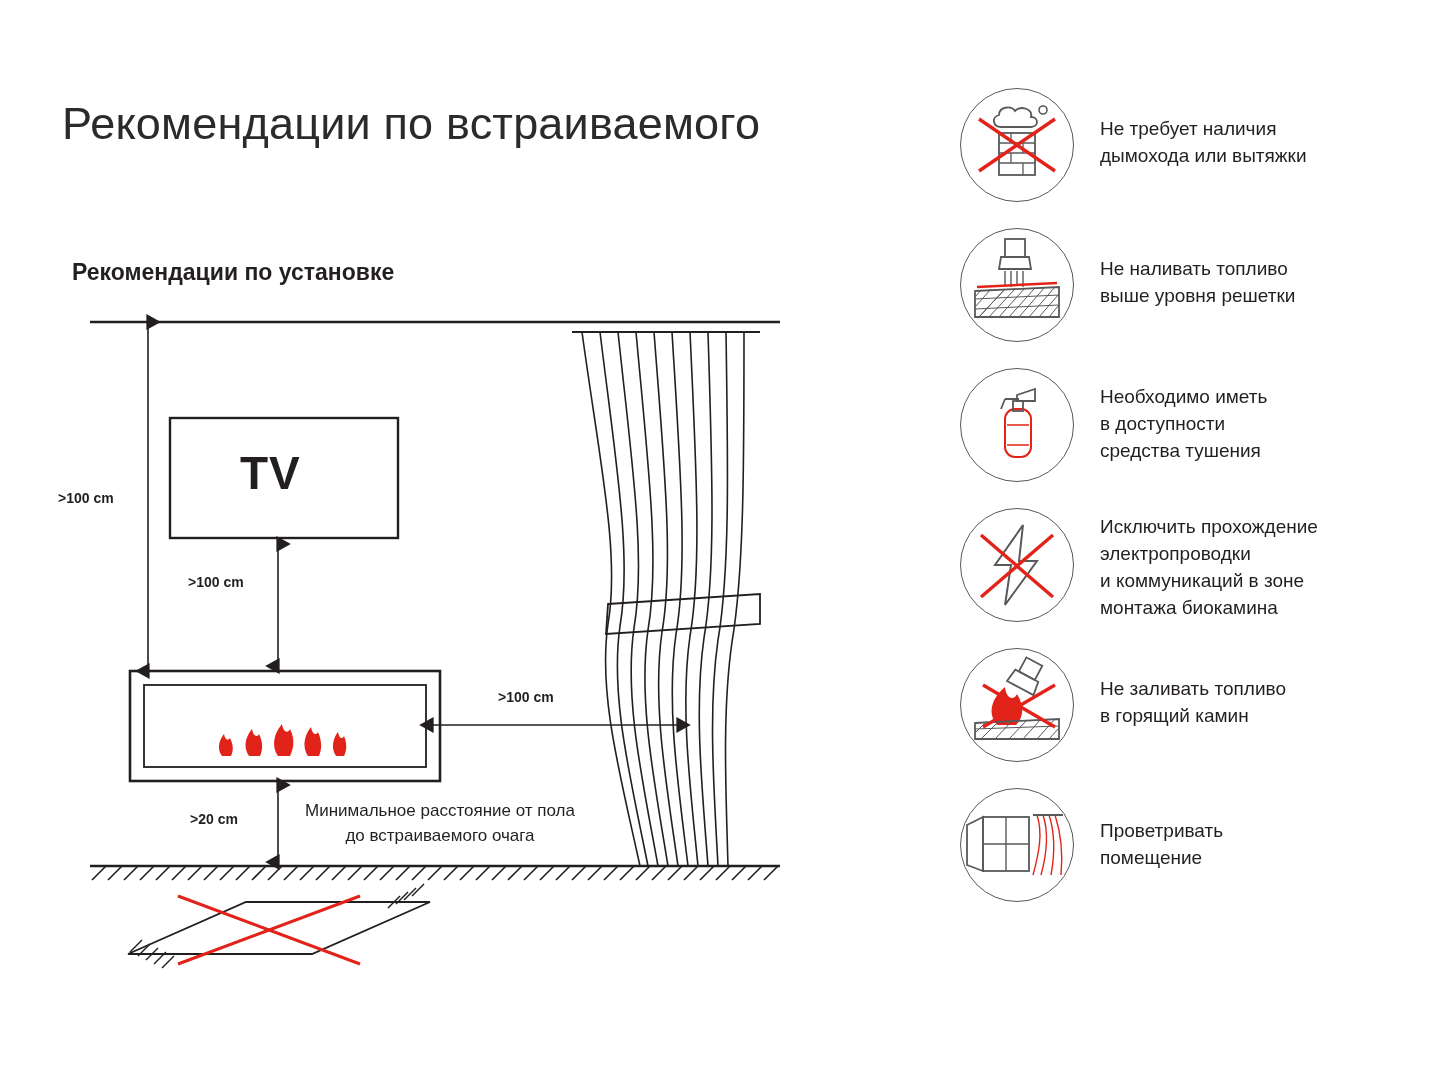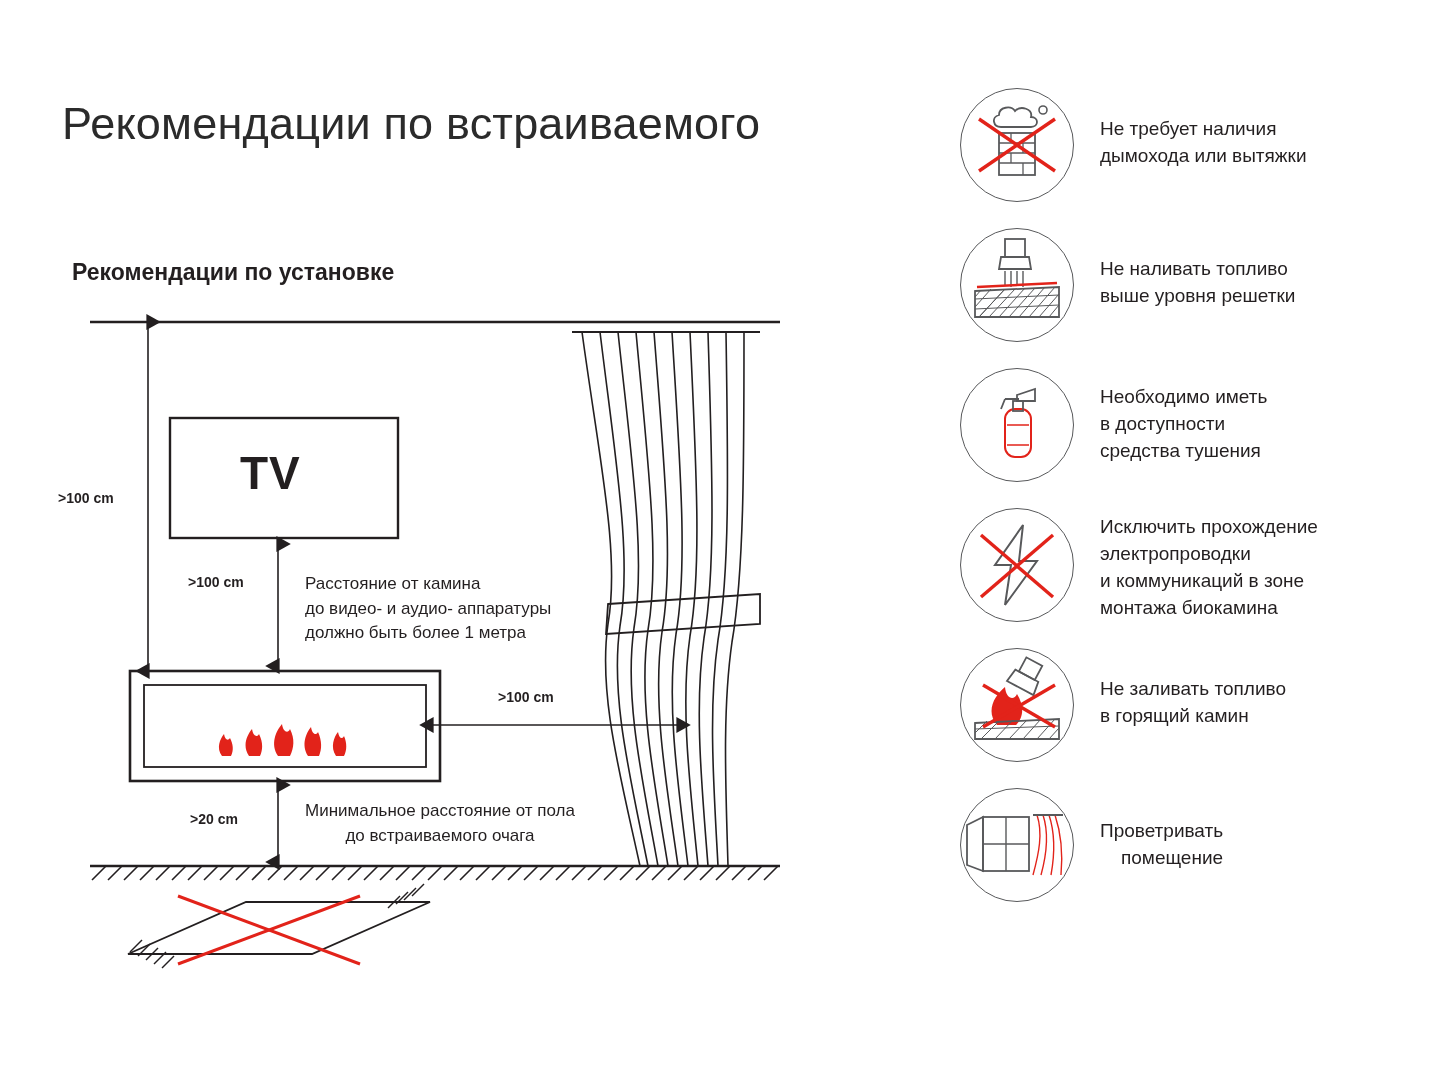--- a/index.html
+++ b/index.html
@@ -108,21 +108,21 @@
     color: #231f20;
     font-weight: 400;
     white-space: pre-line;
     padding-top: 24px;
   }
   .icon-text.pt1 { padding-top: 28px; }
   .icon-text.pt2 { padding-top: 16px; }
   .icon-text.pt3 { padding-top: 28px; }
   .icon-text.pt4 { padding-top: 28px; }
   .icon-text.pt5 { padding-top: 6px; }
-  .icon-text.pt6 { padding-top: 30px; text-align: right; }
+  .icon-text.pt6 { padding-top: 30px; }
 </style>
 </head>
 <body>
 
 <div class="page">
 
   <div class="main-title">Рекомендации по встраиваемого</div>
 
   <div class="section-title">Рекомендации по установке</div>
 
@@ -253,23 +253,20 @@
     <div class="tv-label" style="left:180px; top:142px;">TV</div>
 
     <div class="dim-label" style="left:-2px; top:186px;">&gt;100 cm</div>
 
     <div class="dim-label" style="left:128px; top:270px;">&gt;100 cm</div>
 
     <div class="dim-label" style="left:438px; top:385px;">&gt;100 cm</div>
 
     <div class="dim-label" style="left:130px; top:507px;">&gt;20 cm</div>
 
-    <div class="note" style="left:245px; top:268px;">Расстояние от камина
-до видео- и аудио- аппаратуры
-должно быть более 1 метра</div>
 
     <div class="note" style="left:245px; top:495px;text-align:center;">Минимальное расстояние от пола
 до встраиваемого очага</div>
   </div>
 
   <div class="icon-list">
 
     <div class="icon-row">
       <div class="icon-circle">
         <svg width="112" height="112" viewBox="0 0 112 112" xmlns="http://www.w3.org/2000/svg">

